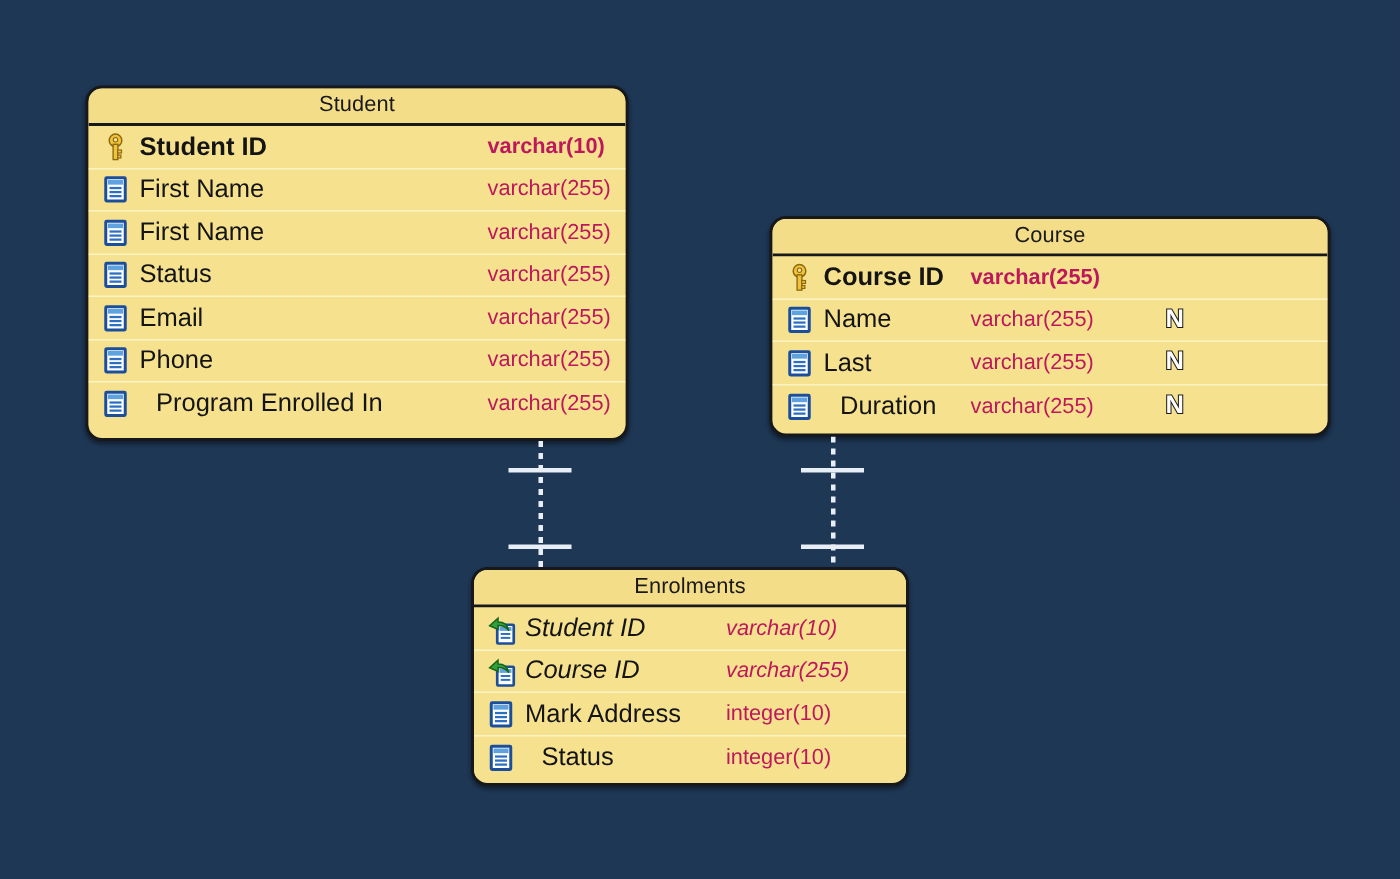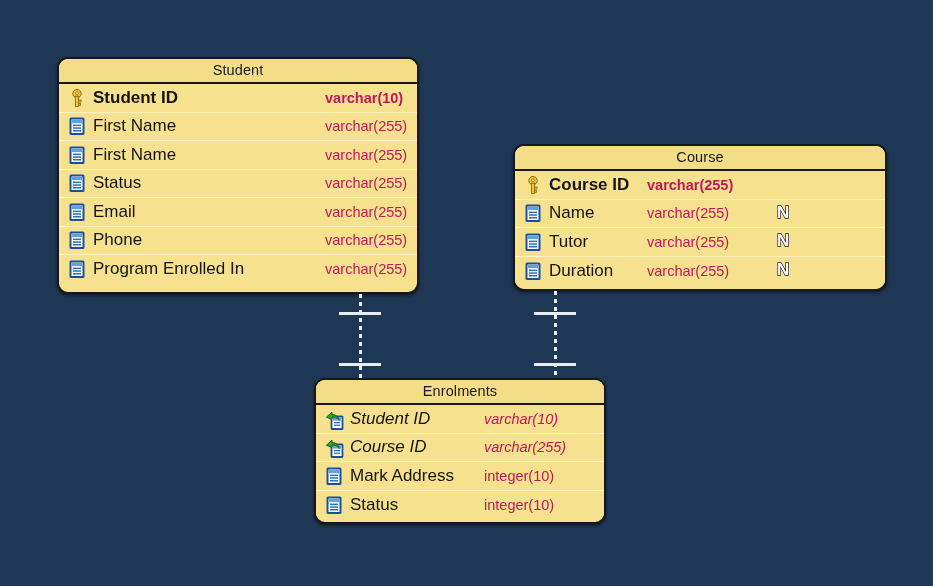--- a/index.html
+++ b/index.html
@@ -63,21 +63,21 @@
   }
   .attr-row {
     display: flex;
     align-items: center;
     height: 28.5px;
     padding-left: 8px;
     padding-right: 6px;
     border-bottom: 1px solid #fbf3c2;
     position: relative;
   }
-  .attr-row:last-child { border-bottom: none; }
+  .attr-row:last-child { border-bottom: none; gap: 11px; }
   .attr-row.pk { border-bottom: 1px solid #fbf3c2; }
 
   .attr-icon {
     width: 20px;
     height: 20px;
     flex: 0 0 20px;
     margin-right: 6px;
     position: relative;
   }
   .attr-name {
@@ -225,21 +225,21 @@
           <span class="attr-null">N</span>
         </div>
         <div class="attr-row">
           <span class="attr-icon"><svg width="20" height="20" viewBox="0 0 20 20">
               <rect x="3.5" y="2.5" width="13" height="15.5" rx="0.6" fill="#ffffff" stroke="#1b4f9c" stroke-width="2"></rect>
               <rect x="5" y="4" width="10" height="3.1" fill="#5ea3e0"></rect>
               <rect x="6" y="8.6" width="8" height="1.5" fill="#2d6fc0"></rect>
               <rect x="6" y="11.3" width="8" height="1.5" fill="#2d6fc0"></rect>
               <rect x="6" y="14.0" width="8" height="1.5" fill="#2d6fc0"></rect>
             </svg></span>
-          <span class="attr-name">Tutor</span>
+          <span class="attr-name">Last</span>
           <span class="attr-type">varchar(255)</span>
           <span class="attr-null">N</span>
         </div>
         <div class="attr-row">
           <span class="attr-icon"><svg width="20" height="20" viewBox="0 0 20 20">
               <rect x="3.5" y="2.5" width="13" height="15.5" rx="0.6" fill="#ffffff" stroke="#1b4f9c" stroke-width="2"></rect>
               <rect x="5" y="4" width="10" height="3.1" fill="#5ea3e0"></rect>
               <rect x="6" y="8.6" width="8" height="1.5" fill="#2d6fc0"></rect>
               <rect x="6" y="11.3" width="8" height="1.5" fill="#2d6fc0"></rect>
               <rect x="6" y="14.0" width="8" height="1.5" fill="#2d6fc0"></rect>

